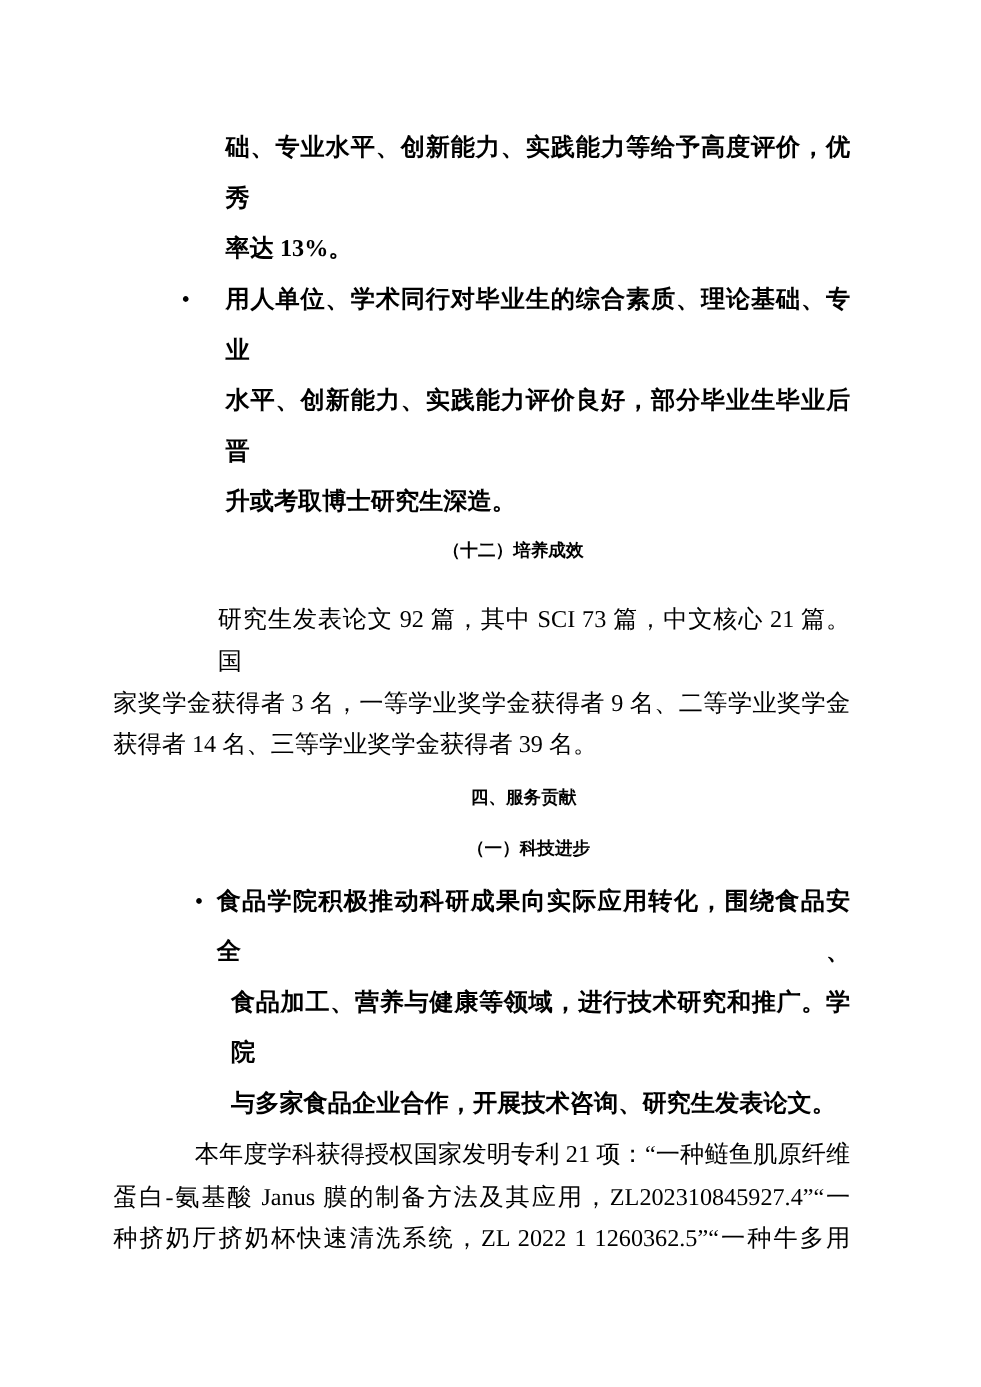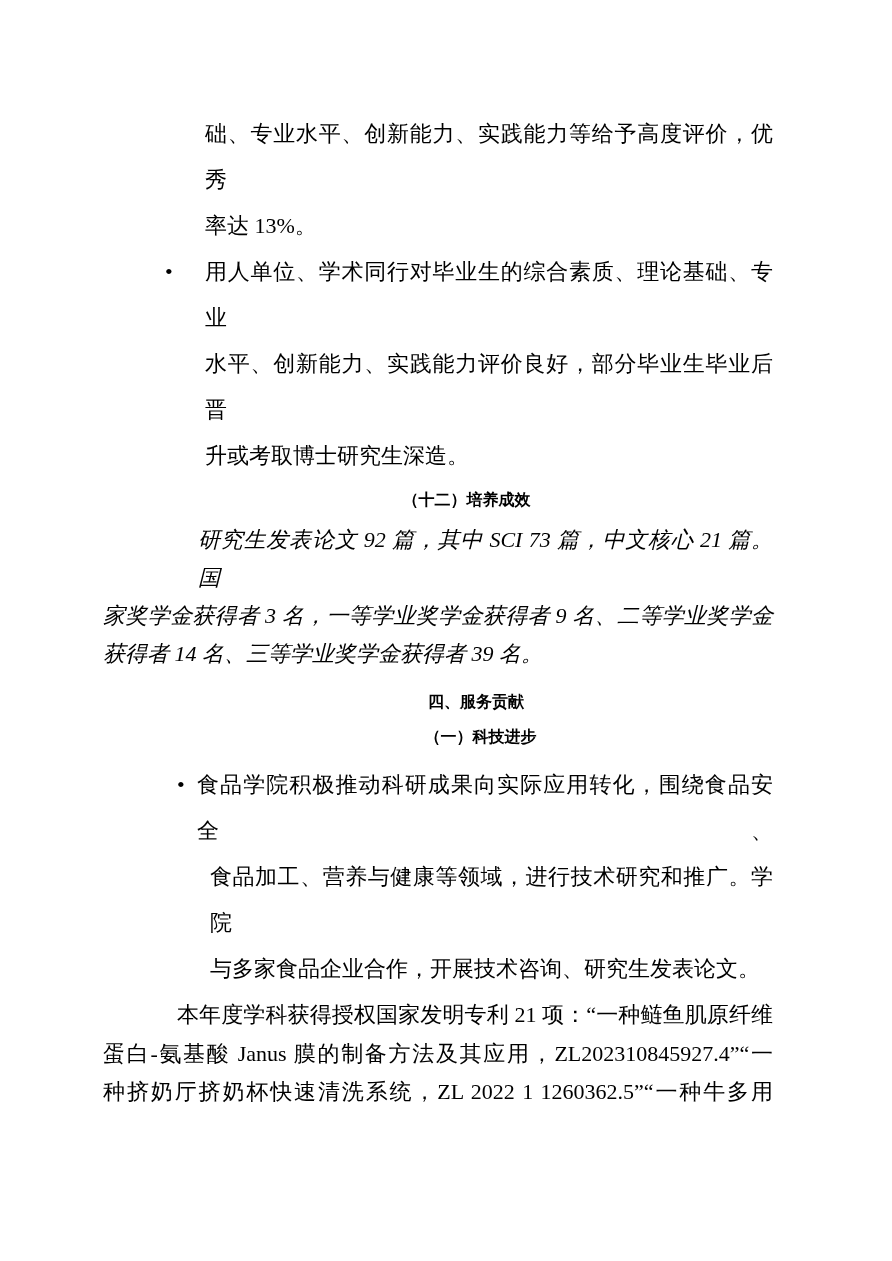--- a/index.html
+++ b/index.html
@@ -20,21 +20,21 @@
   .line {
     font-size: 22px;
     white-space: nowrap;
   }
   
   .jl {
     white-space: normal;
     text-align: justify;
     text-align-last: justify;
   }
-  .lh46 .line { line-height: 46px; }
+  .lh46 .line { line-height: 46px; font-weight: bold; }
   .lh38 .line { line-height: 38px; }
   .lh45 .line { line-height: 45px; }
   .lh385 .line { line-height: 38.5px; }
 
   .li { position: relative; }
   .marker {
     position: absolute;
     top: 0;
     font-size: 22px;
     line-height: 46px;
@@ -47,23 +47,23 @@
   .list2 .line.first { padding-left: 94px; }
 
   .h-major, .h-minor {
     font-family: Liberation Mono, monospace;
     font-weight: 700;
     font-size: 16px;
     text-align: center;
   }
   .h12   { margin: 7px 0 0 57px;  line-height: 30px; }
   .h4    { margin: 14px 0 0 76px; line-height: 32px; }
-  .h41   { margin: 3px 0 0 85px;  line-height: 32px; }
+  .h41   { margin: 14px 0 0 85px;  line-height: 32px; }
 
-  .para1 { margin-top: 5px; font-style: italic; }
+  .para1 { margin-top: 28px; }
   .para1 .line.first { padding-left: 95px; }
   .para2 { margin-top: -4px; }
   .para2 .line.first { padding-left: 98px; }
   .para3 { margin-top: 4px; }
   .para3 .line.first { padding-left: 74px; }
 </style>
 </head>
 <body>
 
 <div class="page">

